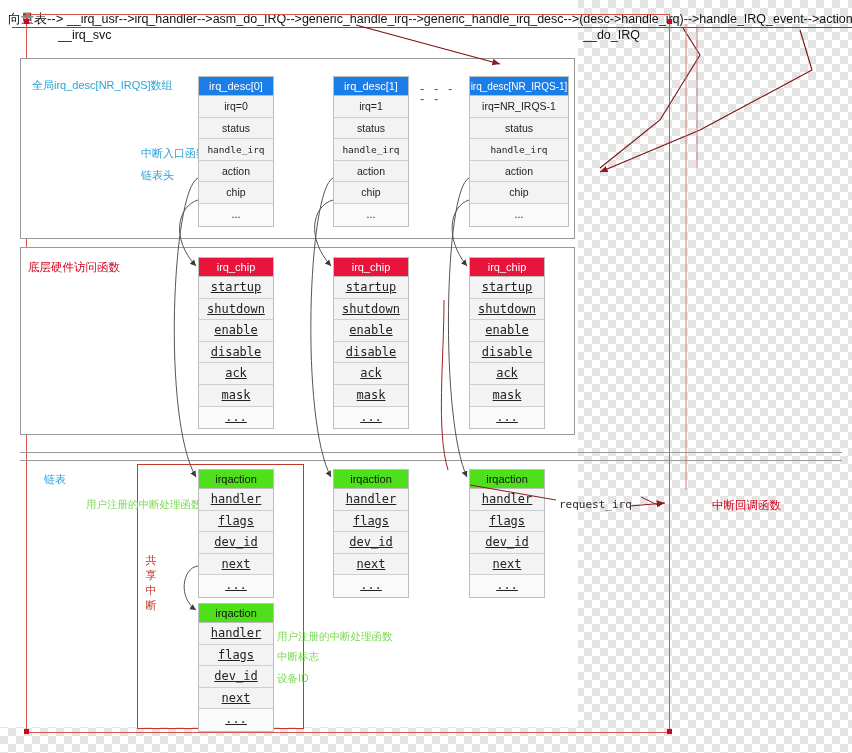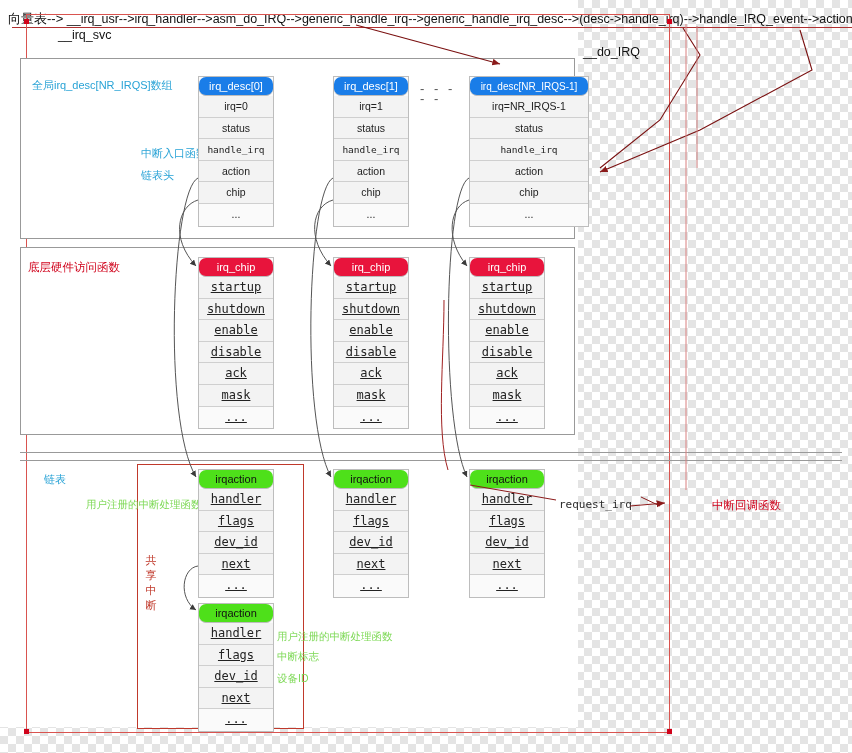--- a/index.html
+++ b/index.html
@@ -34,21 +34,21 @@
   #header{
     position:absolute;left:8px;top:10px;width:844px;height:34px;
     font-size:12.5px;color:#111;white-space:nowrap;
   }
   #hdr-line1{position:absolute;left:0;top:0;letter-spacing:0px;}
   #hdr-line1 .zh{font-size:13px;}
   #hdr-underline{
     position:absolute;left:4px;top:17px;width:840px;height:1px;background:#b03030;
   }
   #hdr-line2a{position:absolute;left:50px;top:18px;font-size:12.5px;color:#111;}
-  #hdr-line2b{position:absolute;left:575px;top:18px;font-size:12.5px;color:#111;margin-top:17px;}
+  #hdr-line2b{position:absolute;left:575px;top:18px;font-size:12.5px;color:#111;}
 
   
   .panel{
     position:absolute;border:1px solid #999;background:#ffffff;box-sizing:border-box;
   }
   #panel-desc  {left:20px; top:58px;  width:555px; height:181px;}
   #panel-chip  {left:20px; top:247px; width:555px; height:188px;}
   #panel-action-line{
     position:absolute;left:20px;top:452px;width:822px;height:1px;background:#999;
   }
@@ -63,38 +63,37 @@
     border:1px solid #bdbdbd;
     box-sizing:border-box;
     background:#fafafa;
   }
   .struct .hdr{
     height:19px;line-height:19px;text-align:center;
     font-size:11px;color:#ffffff;
     border-bottom:1px solid #bdbdbd;
     box-sizing:border-box;
     overflow:hidden;
-    border-radius:7px;
   }
   .struct .row{
     height:21.6px;line-height:21.6px;text-align:center;
     font-size:10.5px;color:#222;
     background:#f3f3f3;
     border-bottom:1px solid #cfcfcf;
     box-sizing:border-box;
   }
   .struct .row:last-child{border-bottom:none;background:#fafafa;}
   .struct.mono .row{font-family:"DejaVu Sans Mono", monospace;font-size:12px;text-decoration:underline;}
 
   .hdr.blue {background:#1a7de8;}
   .hdr.red  {background:#e8143c;}
   .hdr.green{background:#4ee01a;color:#111;}
 
   
-  #desc2{width:120px;}
+  #desc2{width:100px;}
   #desc2 .hdr{font-size:10px;}
 
   
   #desc0{left:198px;top:76px;}
   #desc1{left:333px;top:76px;}
   #desc2{left:469px;top:76px;}
 
   .dots-sep{
     position:absolute;top:84px;left:420px;width:44px;
     font-size:13px;color:#555;letter-spacing:3px;line-height:10px;

